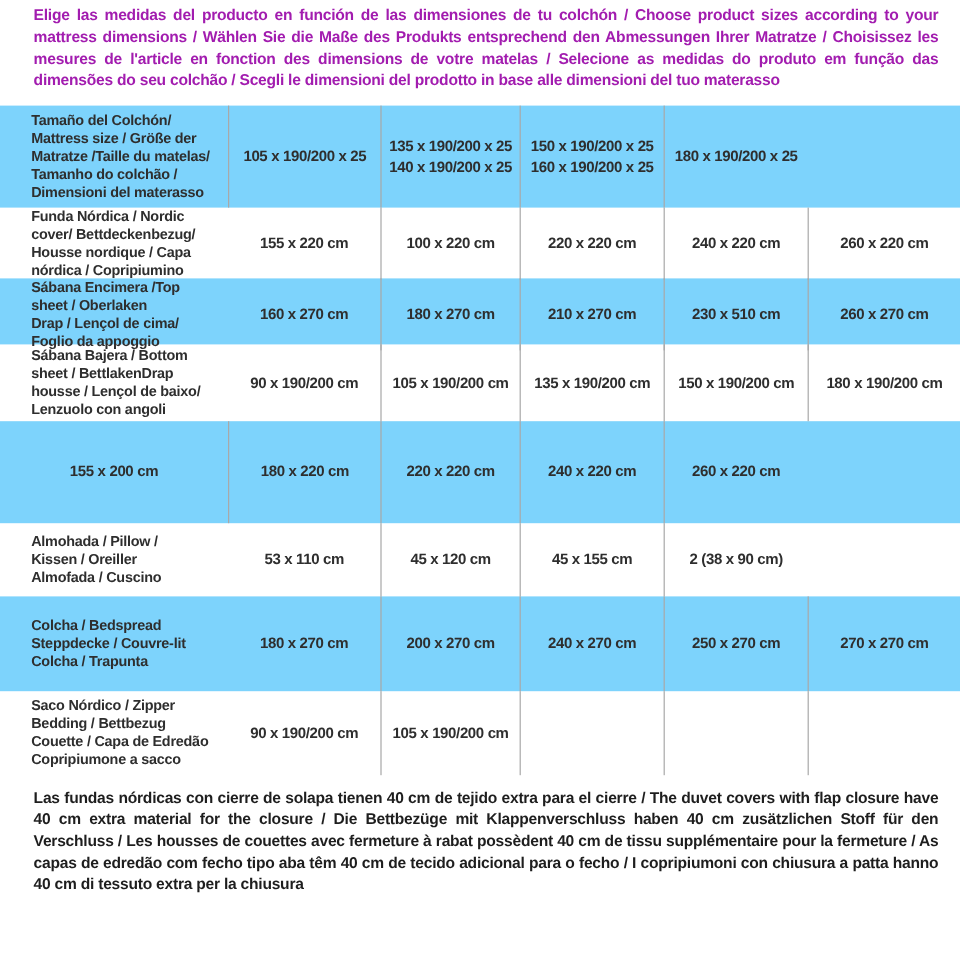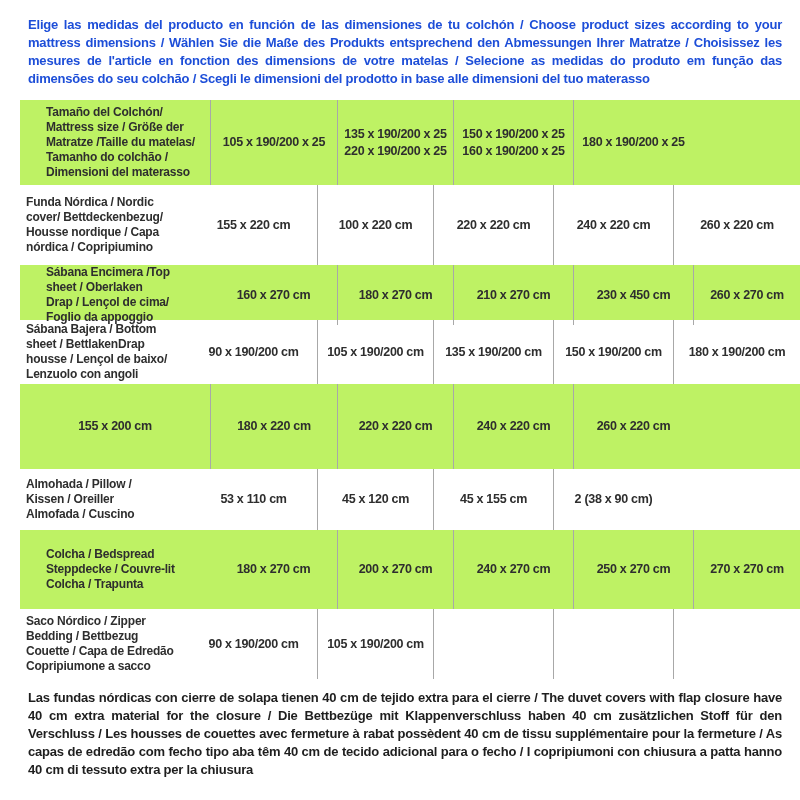--- a/index.html
+++ b/index.html
@@ -6,37 +6,37 @@
   body {
     width: 800px; height: 800px;
     background: #ffffff;
     font-family: "Liberation Sans", sans-serif;
     color: #2b2b2b;
     overflow: hidden;
   }
   .page { width: 800px; height: 800px; }
 
   .intro {
-    padding: 16px 18px 0 28px;
+    padding: 4px 18px 0 28px;
     font-weight: bold;
     font-size: 13px;
     line-height: 18px;
     letter-spacing: -0.2px;
     text-align: justify;
-    color: #1d4ed8;
+    color: #a21caf;
   }
 
   .size-table { margin-top: 12px; width: 800px; }
 
   .row {
     display: grid;
     grid-template-columns: 190px 127px 116px 120px 120px 1fr;
     align-items: stretch;
   }
-  .row.stripe { background: #bef264; margin-left: 20px; }
+  .row.stripe { background: #7dd3fc; }
 
   .label {
     display: flex;
     align-items: center;
     padding-left: 26px;
     font-weight: bold;
     font-size: 12px;
     line-height: 15px;
     letter-spacing: -0.2px;
     white-space: pre-line;
@@ -76,47 +76,47 @@
   <div class="size-table">
 
     <div class="row stripe" style="height:85px">
       <div class="label">Tamaño del Colchón/
 Mattress size / Größe der
 Matratze /Taille du matelas/
 Tamanho do colchão /
 Dimensioni del materasso</div>
       <div class="cell sep">105 x 190/200 x 25</div>
       <div class="cell sep">135 x 190/200 x 25
-220 x 190/200 x 25</div>
+140 x 190/200 x 25</div>
       <div class="cell sep">150 x 190/200 x 25
 160 x 190/200 x 25</div>
       <div class="cell sep">180 x 190/200 x 25</div>
     </div>
 
-    <div class="row" style="height:80px">
+    <div class="row" style="height:59px">
       <div class="label">Funda Nórdica /  Nordic
 cover/ Bettdeckenbezug/
 Housse nordique  / Capa
 nórdica / Copripiumino</div>
       <div class="cell">155 x 220 cm</div>
       <div class="cell sep">100 x 220 cm</div>
       <div class="cell sep">220 x 220 cm</div>
       <div class="cell sep">240 x 220 cm</div>
       <div class="cell sep">260 x 220 cm</div>
     </div>
 
     <div class="row stripe" style="height:55px">
       <div class="label">Sábana Encimera /Top
 sheet / Oberlaken
 Drap / Lençol de cima/
 Foglio da appoggio</div>
       <div class="cell">160 x 270 cm</div>
       <div class="cell sep">180 x 270 cm</div>
       <div class="cell sep">210 x 270 cm</div>
-      <div class="cell sep">230 x 450 cm</div>
+      <div class="cell sep">230 x 510 cm</div>
       <div class="cell sep">260 x 270 cm</div>
     </div>
 
     <div class="row" style="height:64px">
       <div class="label">Sábana Bajera / Bottom
 sheet / BettlakenDrap
 housse / Lençol de baixo/
 Lenzuolo con angoli</div>
       <div class="cell">90 x 190/200 cm</div>
       <div class="cell sep">105 x 190/200 cm</div>

